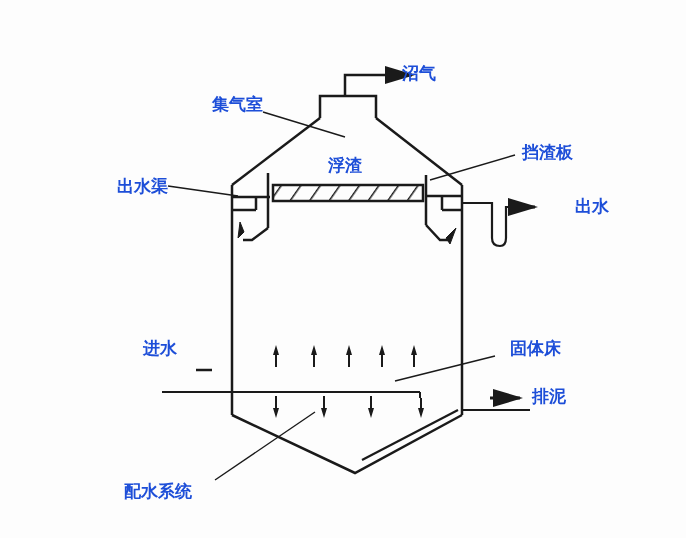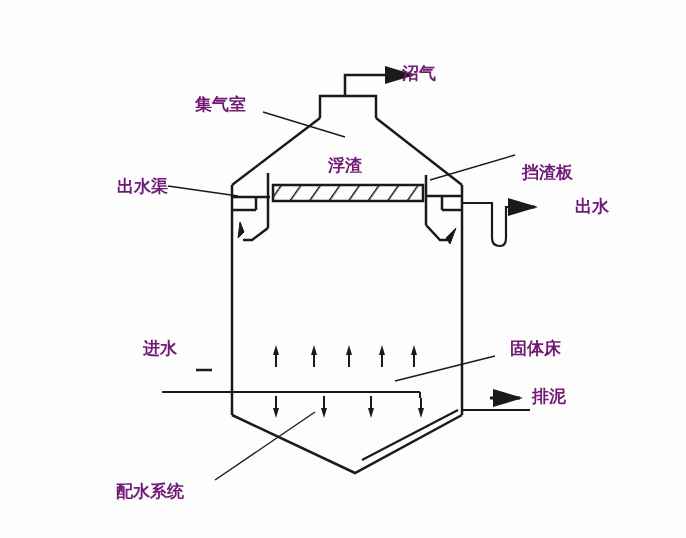--- a/index.html
+++ b/index.html
@@ -17,21 +17,21 @@
     svg {
       position: absolute;
       left: 0;
       top: 0;
     }
     .label {
       position: absolute;
       font-family: Liberation Serif, serif;
       font-size: 17px;
       font-weight: bold;
-      color: #701a75;
+      color: #1d4ed8;
       white-space: nowrap;
       line-height: 1;
     }
   </style>
 </head>
 <body>
 
 <div id="canvas">
   <svg width="686" height="538" viewBox="0 0 686 538">
     <defs>
@@ -126,22 +126,22 @@
     <g stroke="#1a1a1a" stroke-width="1.4" fill="none">
       <line x1="263" y1="112" x2="345" y2="137"></line>
       <line x1="168" y1="186" x2="238" y2="196"></line>
       <line x1="515" y1="155" x2="430" y2="180"></line>
       <line x1="495" y1="356" x2="395" y2="381"></line>
       <line x1="215" y1="480" x2="315" y2="412"></line>
     </g>
   </svg>
 
   <div class="label" style="left:402px; top:65px;">沼气</div>
-  <div class="label" style="left:195px; top:96px;">集气室</div>
+  <div class="label" style="left:212px; top:96px;">集气室</div>
   <div class="label" style="left:328px; top:157px;">浮渣</div>
-  <div class="label" style="left:522px; top:144px;margin-top:20px;">挡渣板</div>
+  <div class="label" style="left:522px; top:144px;">挡渣板</div>
   <div class="label" style="left:117px; top:178px;">出水渠</div>
   <div class="label" style="left:575px; top:198px;">出水</div>
   <div class="label" style="left:143px; top:340px;">进水</div>
   <div class="label" style="left:510px; top:340px;">固体床</div>
   <div class="label" style="left:532px; top:388px;">排泥</div>
-  <div class="label" style="left:116px; top:483px;">配水系统</div>
+  <div class="label" style="left:124px; top:483px;">配水系统</div>
 </div>
 
 </body></html>

